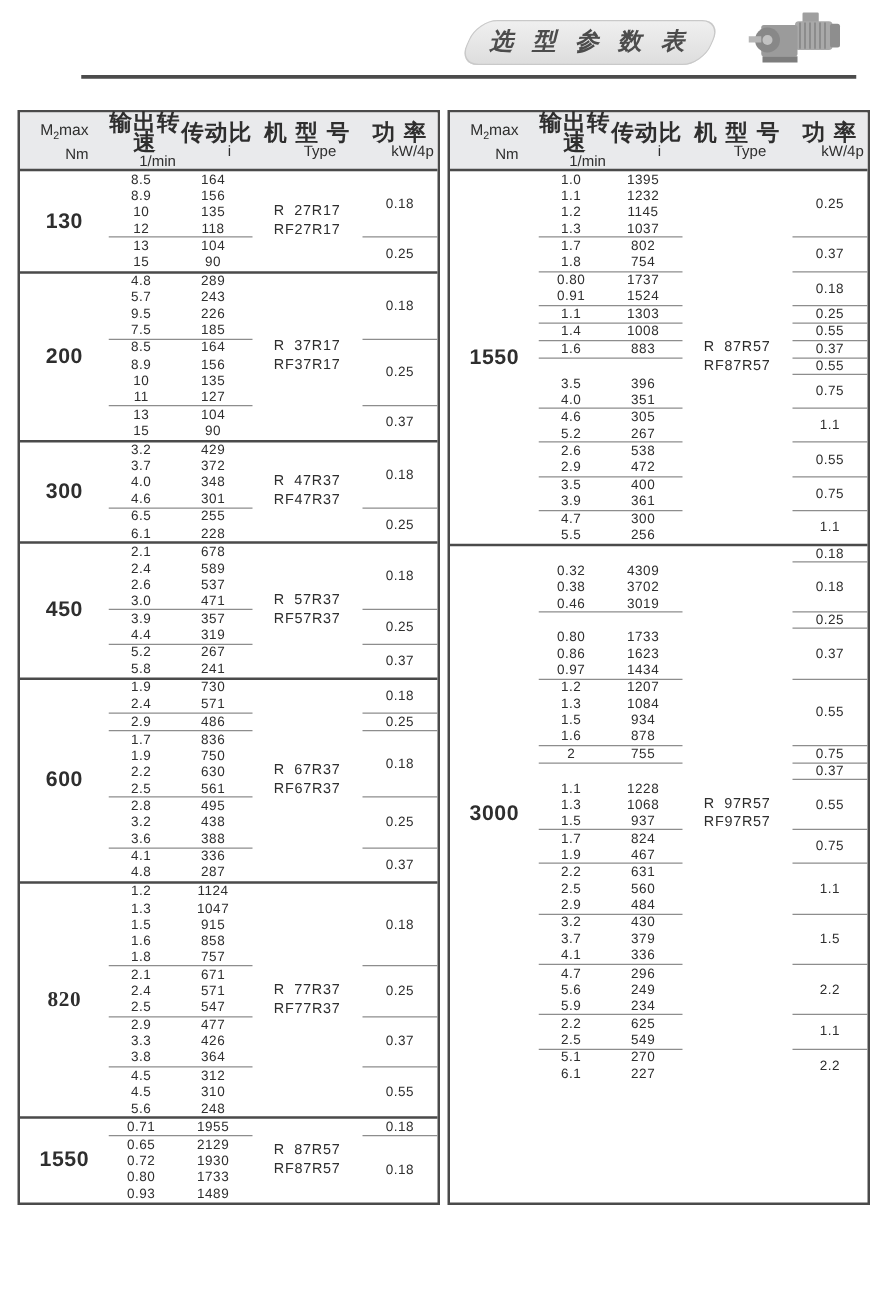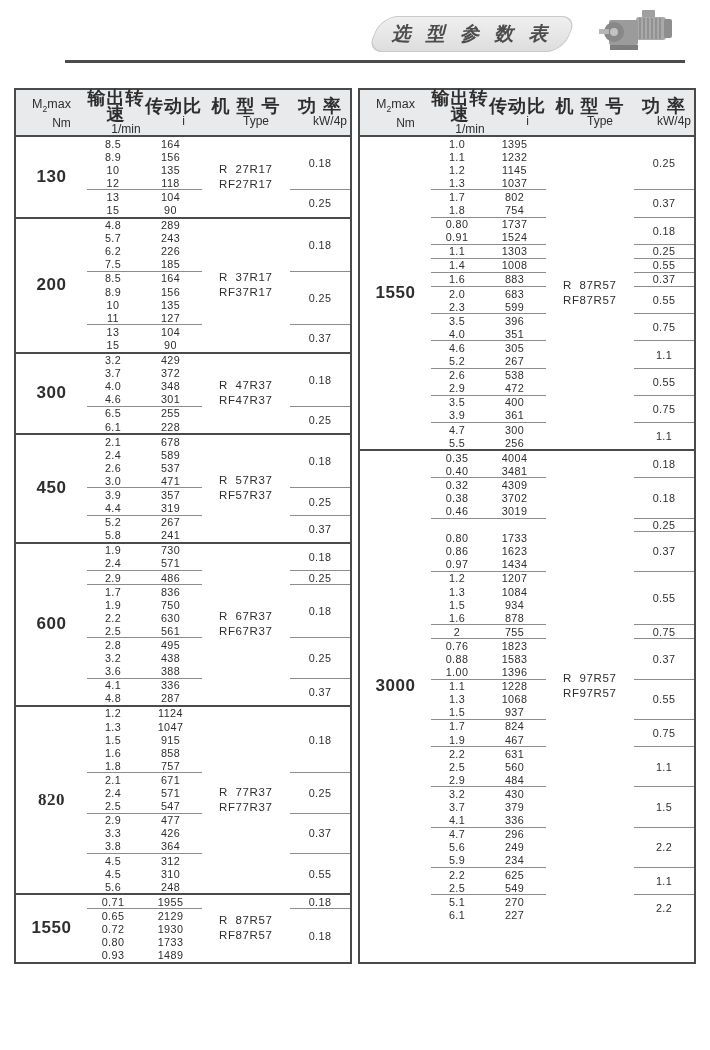--- a/index.html
+++ b/index.html
@@ -160,21 +160,21 @@
             <div class="sr sep" style="grid-row: 1;">
               <div class="sr-row">
                 <span class="speed">4.8</span>
                 <span class="ratio">289</span>
               </div>
               <div class="sr-row">
                 <span class="speed">5.7</span>
                 <span class="ratio">243</span>
               </div>
               <div class="sr-row">
-                <span class="speed">6.2</span>
+                <span class="speed">9.5</span>
                 <span class="ratio">226</span>
               </div>
               <div class="sr-row">
                 <span class="speed">7.5</span>
                 <span class="ratio">185</span>
               </div>
             </div>
             <div class="power sep" style="grid-row: 1;">0.18</div>
             <div class="sr sep" style="grid-row: 2;">
               <div class="sr-row">
@@ -540,30 +540,20 @@
               </div>
             </div>
             <div class="power sep" style="grid-row: 5;">0.55</div>
             <div class="sr sep" style="grid-row: 6;">
               <div class="sr-row">
                 <span class="speed">1.6</span>
                 <span class="ratio">883</span>
               </div>
             </div>
             <div class="power sep" style="grid-row: 6;">0.37</div>
-            <div class="sr sep" style="grid-row: 7;">
-              <div class="sr-row">
-                <span class="speed">2.0</span>
-                <span class="ratio">683</span>
-              </div>
-              <div class="sr-row">
-                <span class="speed">2.3</span>
-                <span class="ratio">599</span>
-              </div>
-            </div>
             <div class="power sep" style="grid-row: 7;">0.55</div>
             <div class="sr sep" style="grid-row: 8;">
               <div class="sr-row">
                 <span class="speed">3.5</span>
                 <span class="ratio">396</span>
               </div>
               <div class="sr-row">
                 <span class="speed">4.0</span>
                 <span class="ratio">351</span>
               </div>
@@ -610,30 +600,20 @@
               <div class="sr-row">
                 <span class="speed">5.5</span>
                 <span class="ratio">256</span>
               </div>
             </div>
             <div class="power" style="grid-row: 12;">1.1</div>
             <div class="type" style="grid-row: 1 / span 12;"><div class="type-line">R  87R57</div><div class="type-line">RF87R57</div></div>
           </div>
           <div class="section">
             <div class="m2max" style="grid-row: 1 / span 14;">3000</div>
-            <div class="sr sep" style="grid-row: 1;">
-              <div class="sr-row">
-                <span class="speed">0.35</span>
-                <span class="ratio">4004</span>
-              </div>
-              <div class="sr-row">
-                <span class="speed">0.40</span>
-                <span class="ratio">3481</span>
-              </div>
-            </div>
             <div class="power sep" style="grid-row: 1;">0.18</div>
             <div class="sr sep" style="grid-row: 2;">
               <div class="sr-row">
                 <span class="speed">0.32</span>
                 <span class="ratio">4309</span>
               </div>
               <div class="sr-row">
                 <span class="speed">0.38</span>
                 <span class="ratio">3702</span>
               </div>
@@ -678,34 +658,20 @@
               </div>
             </div>
             <div class="power sep" style="grid-row: 5;">0.55</div>
             <div class="sr sep" style="grid-row: 6;">
               <div class="sr-row">
                 <span class="speed">2</span>
                 <span class="ratio">755</span>
               </div>
             </div>
             <div class="power sep" style="grid-row: 6;">0.75</div>
-            <div class="sr sep" style="grid-row: 7;">
-              <div class="sr-row">
-                <span class="speed">0.76</span>
-                <span class="ratio">1823</span>
-              </div>
-              <div class="sr-row">
-                <span class="speed">0.88</span>
-                <span class="ratio">1583</span>
-              </div>
-              <div class="sr-row">
-                <span class="speed">1.00</span>
-                <span class="ratio">1396</span>
-              </div>
-            </div>
             <div class="power sep" style="grid-row: 7;">0.37</div>
             <div class="sr sep" style="grid-row: 8;">
               <div class="sr-row">
                 <span class="speed">1.1</span>
                 <span class="ratio">1228</span>
               </div>
               <div class="sr-row">
                 <span class="speed">1.3</span>
                 <span class="ratio">1068</span>
               </div>

